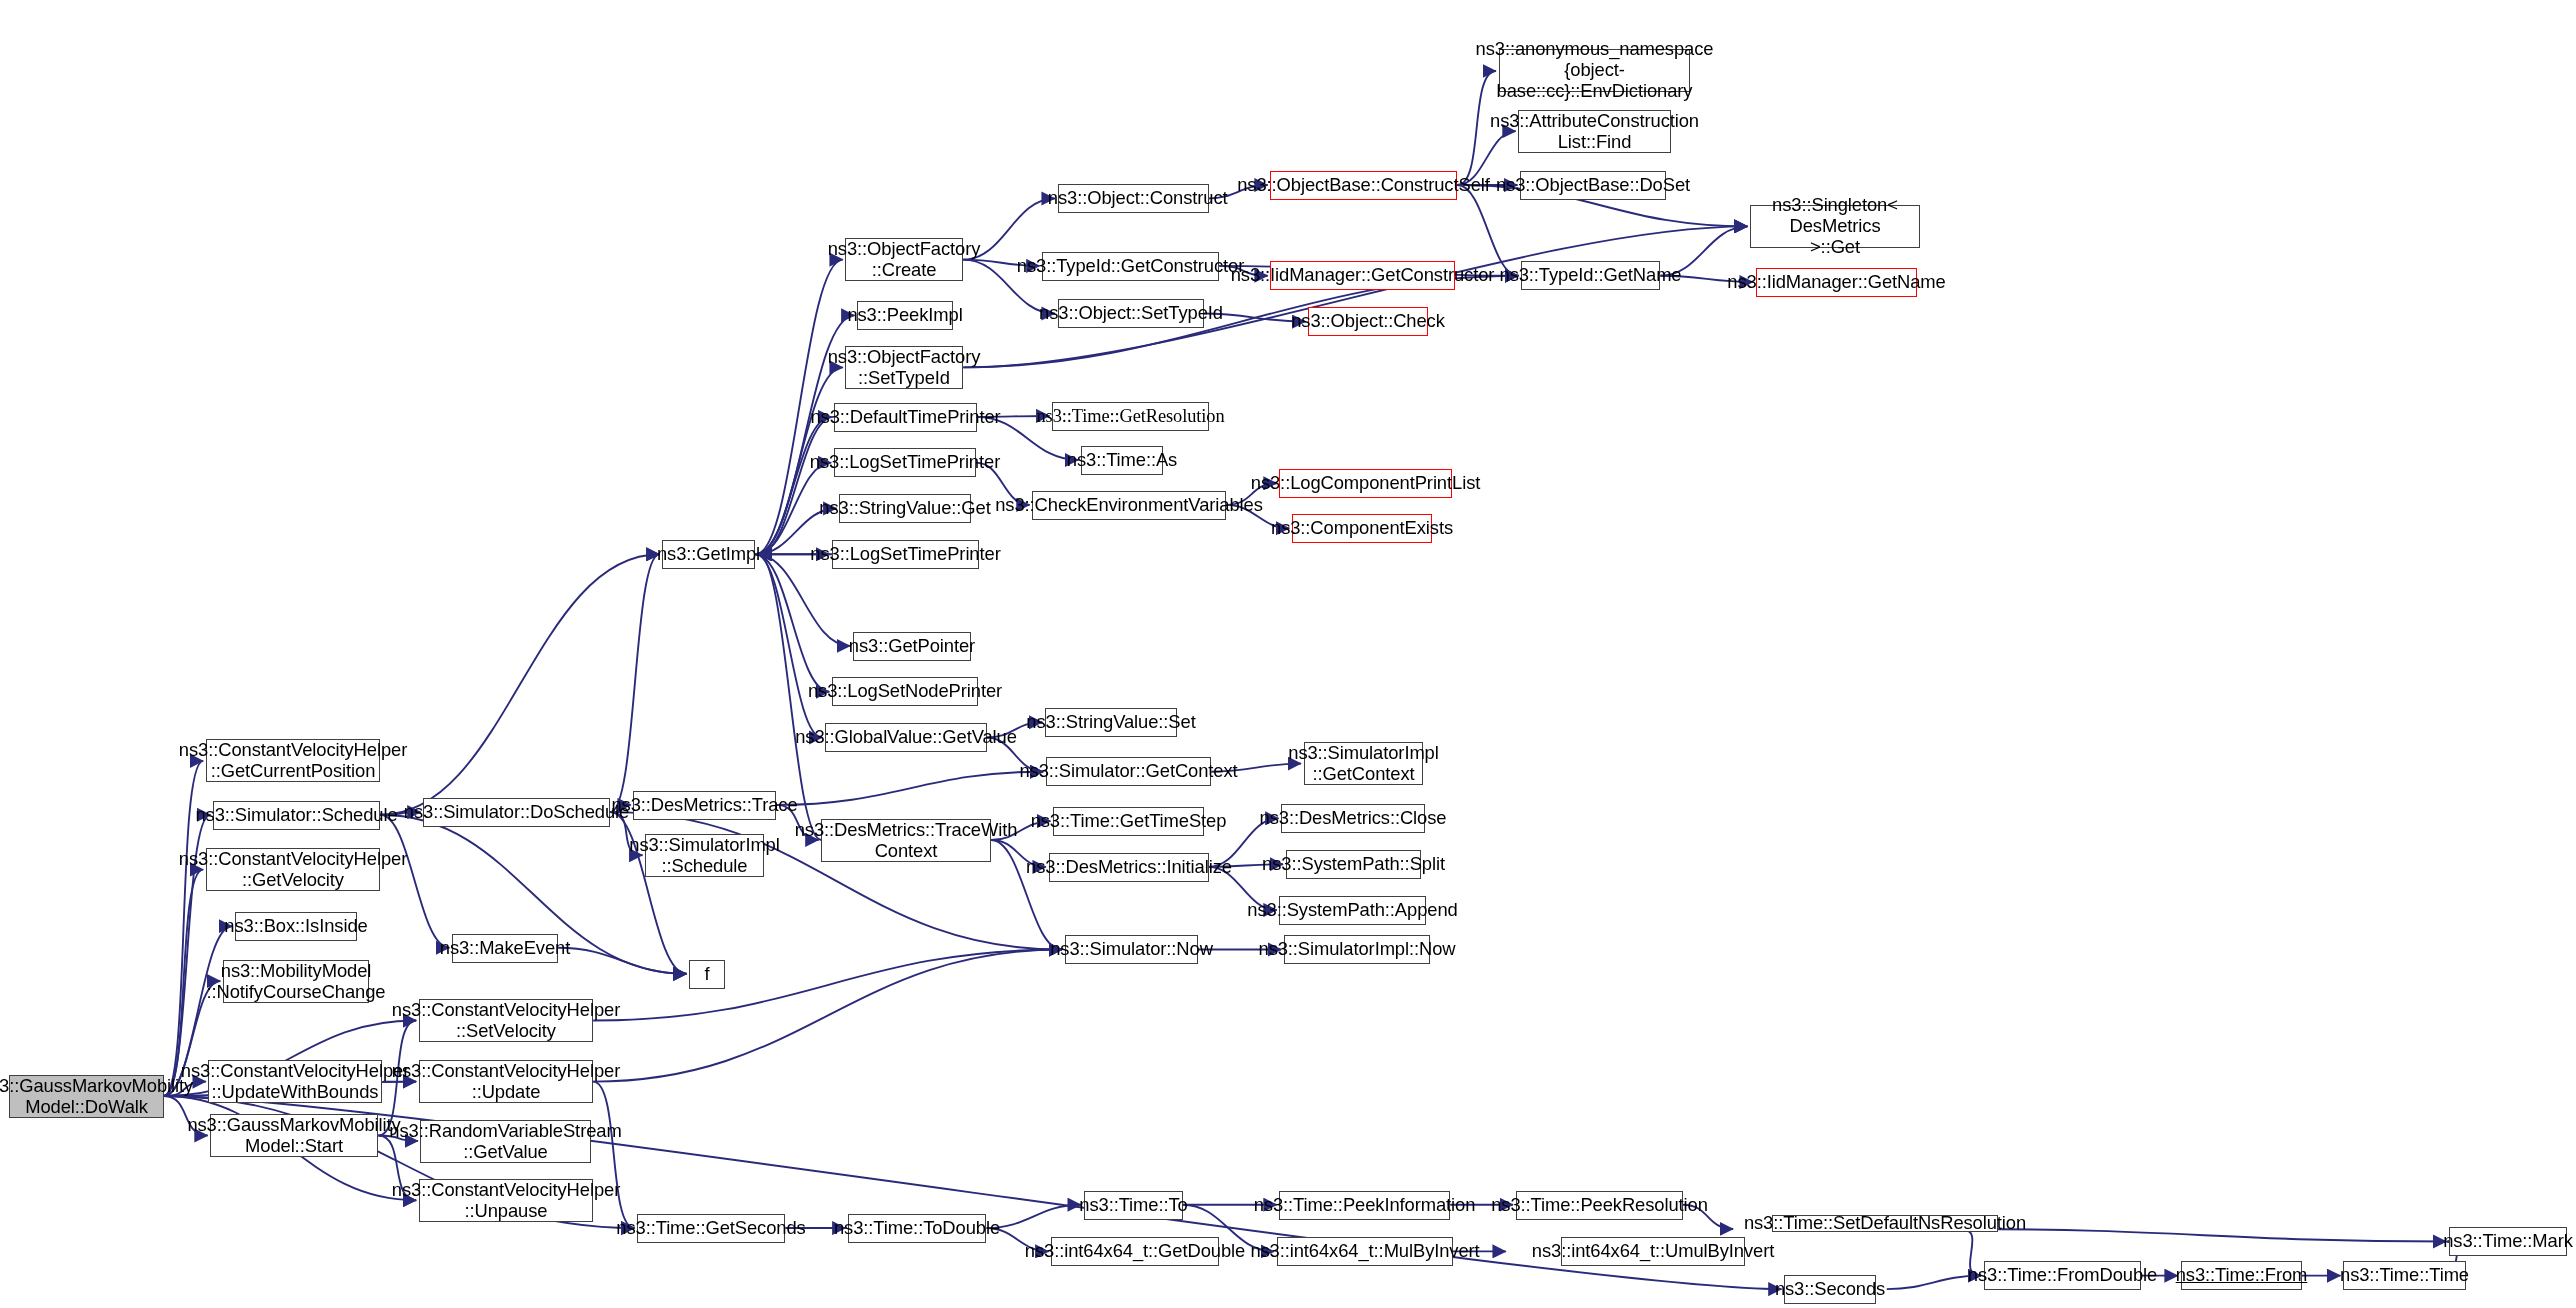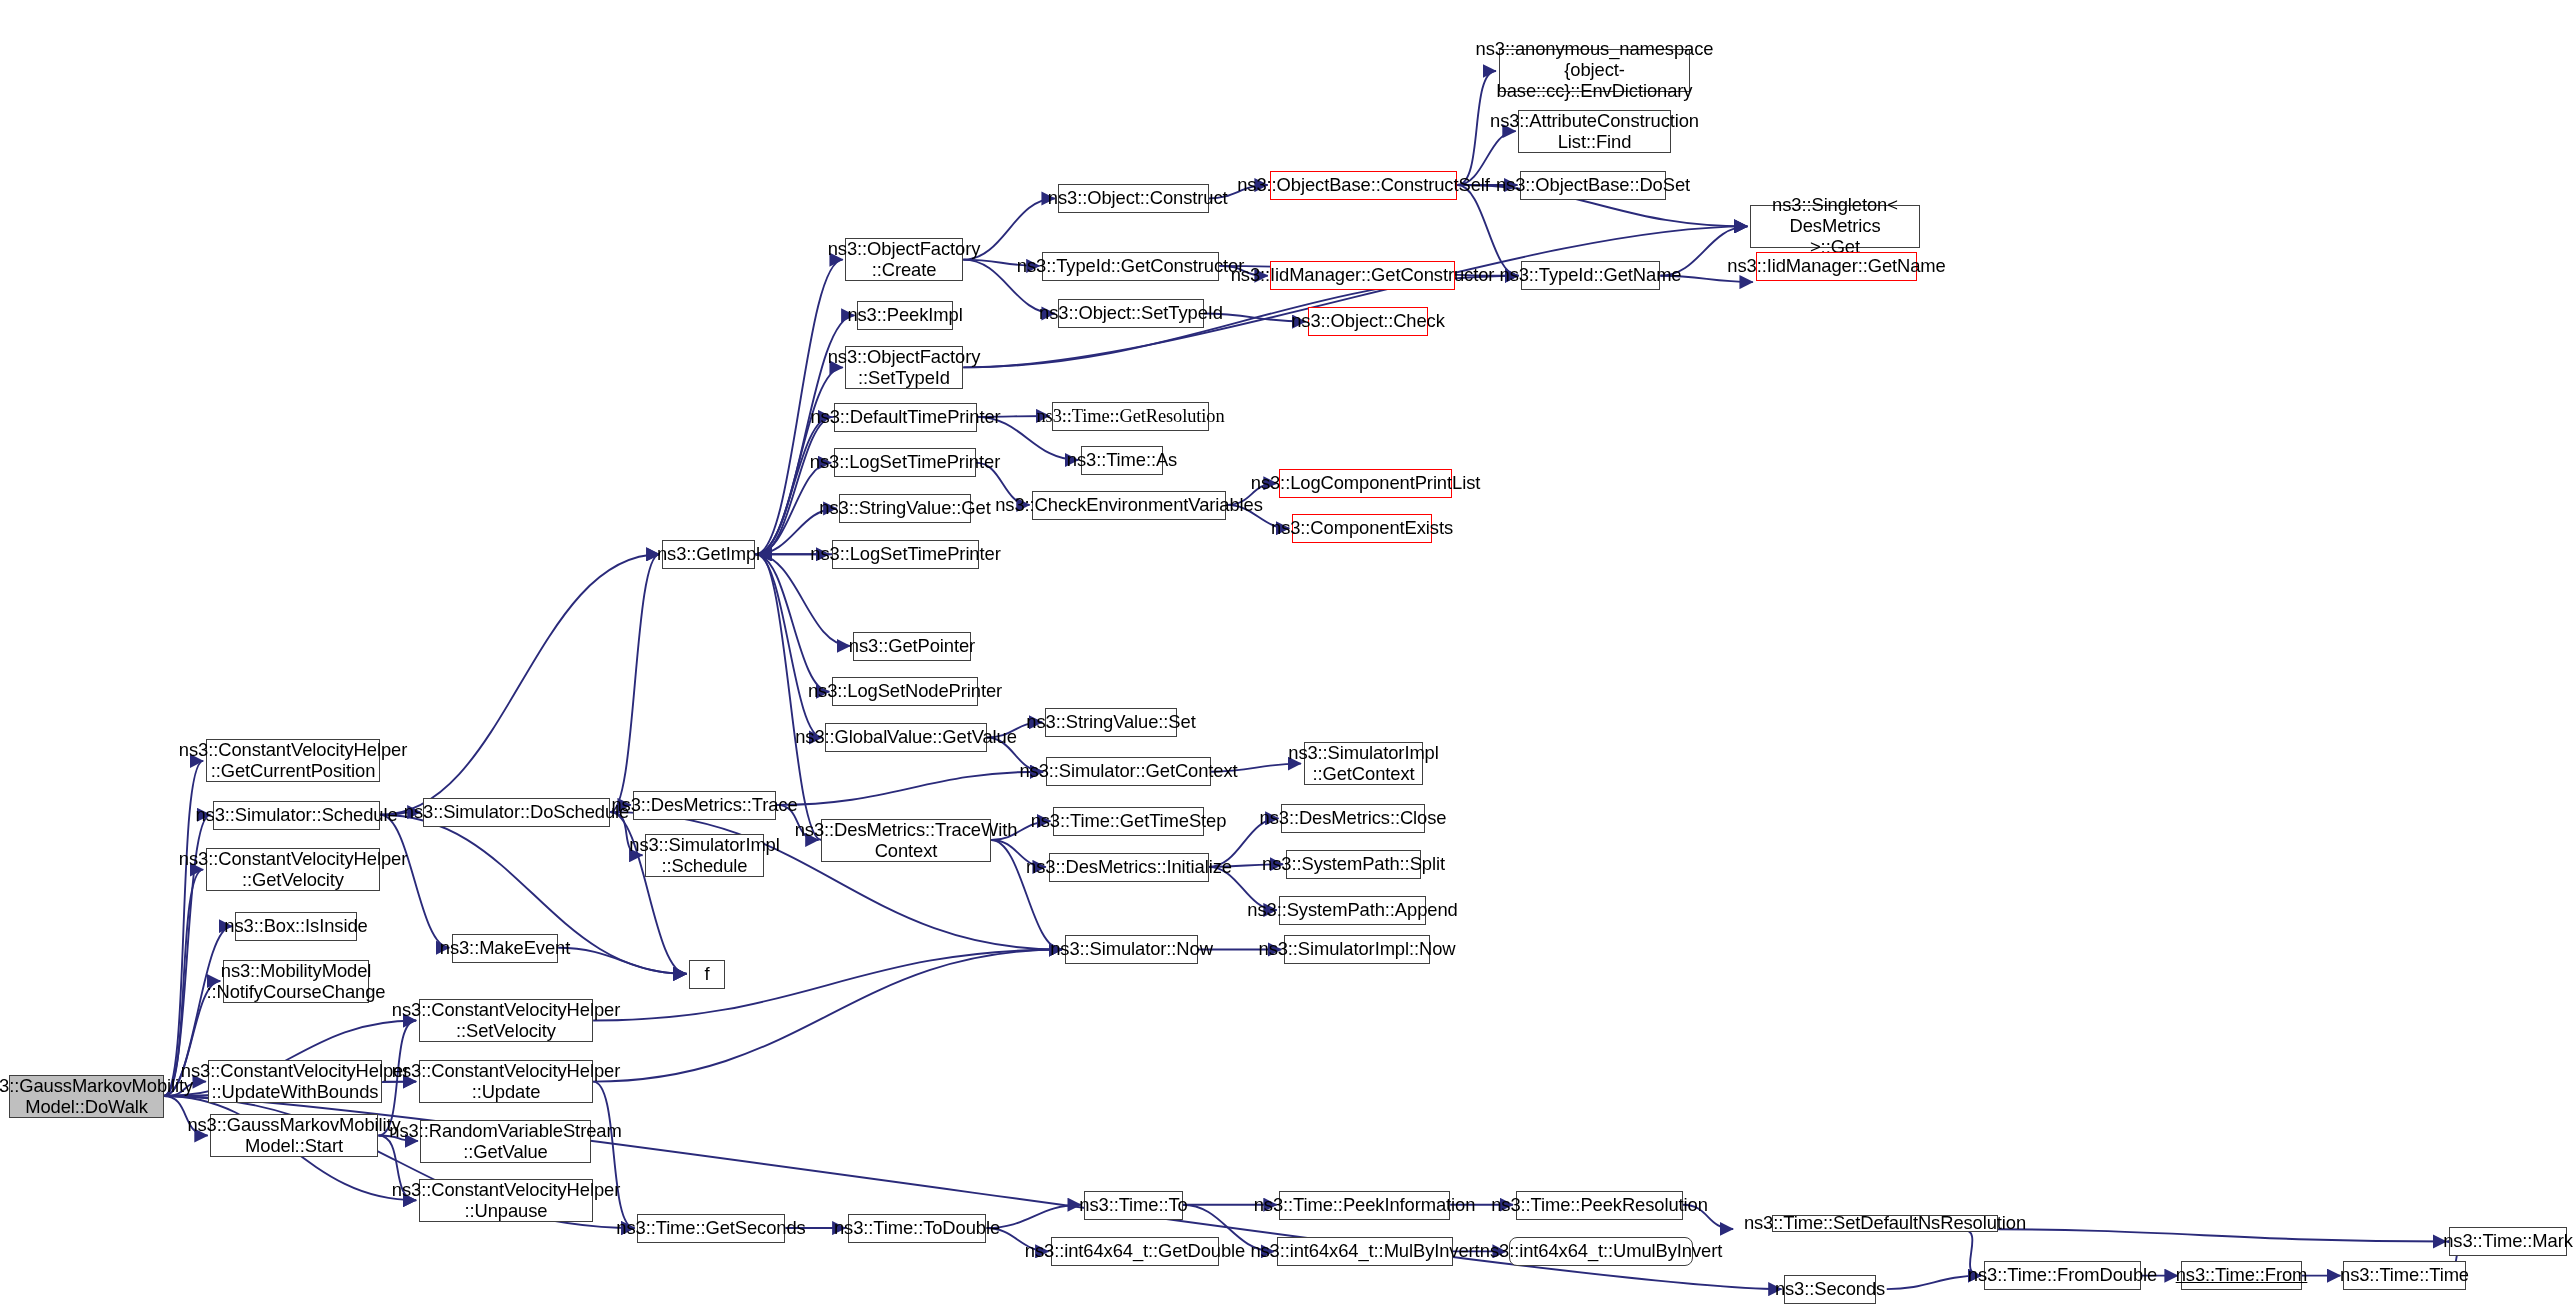--- a/index.html
+++ b/index.html
@@ -199,29 +199,29 @@
     <div class="node" style="left: 1279px; top: 896px; width: 147px; height: 29px;">ns3::SystemPath::Append</div>
     <div class="node" style="left: 1284px; top: 935px; width: 146px; height: 29px;">ns3::SimulatorImpl::Now</div>
     <div class="node" style="left: 1499px; top: 49px; width: 191px; height: 43px;">ns3::anonymous_namespace
 {object-base::cc}::EnvDictionary</div>
     <div class="node" style="left: 1518px; top: 110px; width: 153px; height: 43px;">ns3::AttributeConstruction
 List::Find</div>
     <div class="node" style="left: 1520px; top: 171px; width: 146px; height: 29px;">ns3::ObjectBase::DoSet</div>
     <div class="node" style="left: 1521px; top: 261px; width: 139px; height: 29px;">ns3::TypeId::GetName</div>
     <div class="node" style="left: 1750px; top: 205px; width: 170px; height: 43px;">ns3::Singleton&lt; DesMetrics
 &gt;::Get</div>
-    <div class="node red" style="left: 1756px; top: 252px; width: 161px; height: 29px;">ns3::IidManager::GetName</div>
+    <div class="node red" style="left: 1756px; top: 268px; width: 161px; height: 29px;">ns3::IidManager::GetName</div>
     <div class="node" style="left: 637px; top: 1214px; width: 148px; height: 29px;">ns3::Time::GetSeconds</div>
     <div class="node" style="left: 848px; top: 1214px; width: 138px; height: 29px;">ns3::Time::ToDouble</div>
     <div class="node" style="left: 1084px; top: 1191px; width: 99px; height: 29px;">ns3::Time::To</div>
     <div class="node" style="left: 1051px; top: 1237px; width: 168px; height: 29px;">ns3::int64x64_t::GetDouble</div>
     <div class="node" style="left: 1279px; top: 1191px; width: 171px; height: 29px;">ns3::Time::PeekInformation</div>
     <div class="node" style="left: 1277px; top: 1237px; width: 176px; height: 29px;">ns3::int64x64_t::MulByInvert</div>
     <div class="node" style="left: 1516px; top: 1191px; width: 167px; height: 29px;">ns3::Time::PeekResolution</div>
-    <div class="node" style="left: 1509px; top: 1237px; width: 184px; height: 29px; border-radius: 8px;">ns3::int64x64_t::UmulByInvert</div>
+    <div class="node" style="left: 1561px; top: 1237px; width: 184px; height: 29px;">ns3::int64x64_t::UmulByInvert</div>
     <div class="node" style="left: 1772px; top: 1215px; width: 226px; height: 17px;">ns3::Time::SetDefaultNsResolution</div>
     <div class="node" style="left: 1784px; top: 1275px; width: 92px; height: 29px;">ns3::Seconds</div>
     <div class="node" style="left: 1984px; top: 1261px; width: 157px; height: 29px;">ns3::Time::FromDouble</div>
     <div class="node" style="left: 2181px; top: 1261px; width: 121px; height: 29px; text-decoration: underline;">ns3::Time::From</div>
     <div class="node" style="left: 2343px; top: 1261px; width: 123px; height: 29px;">ns3::Time::Time</div>
     <div class="node" style="left: 2449px; top: 1227px; width: 118px; height: 29px;">ns3::Time::Mark</div>
   </div>
 
 
 </body></html>

